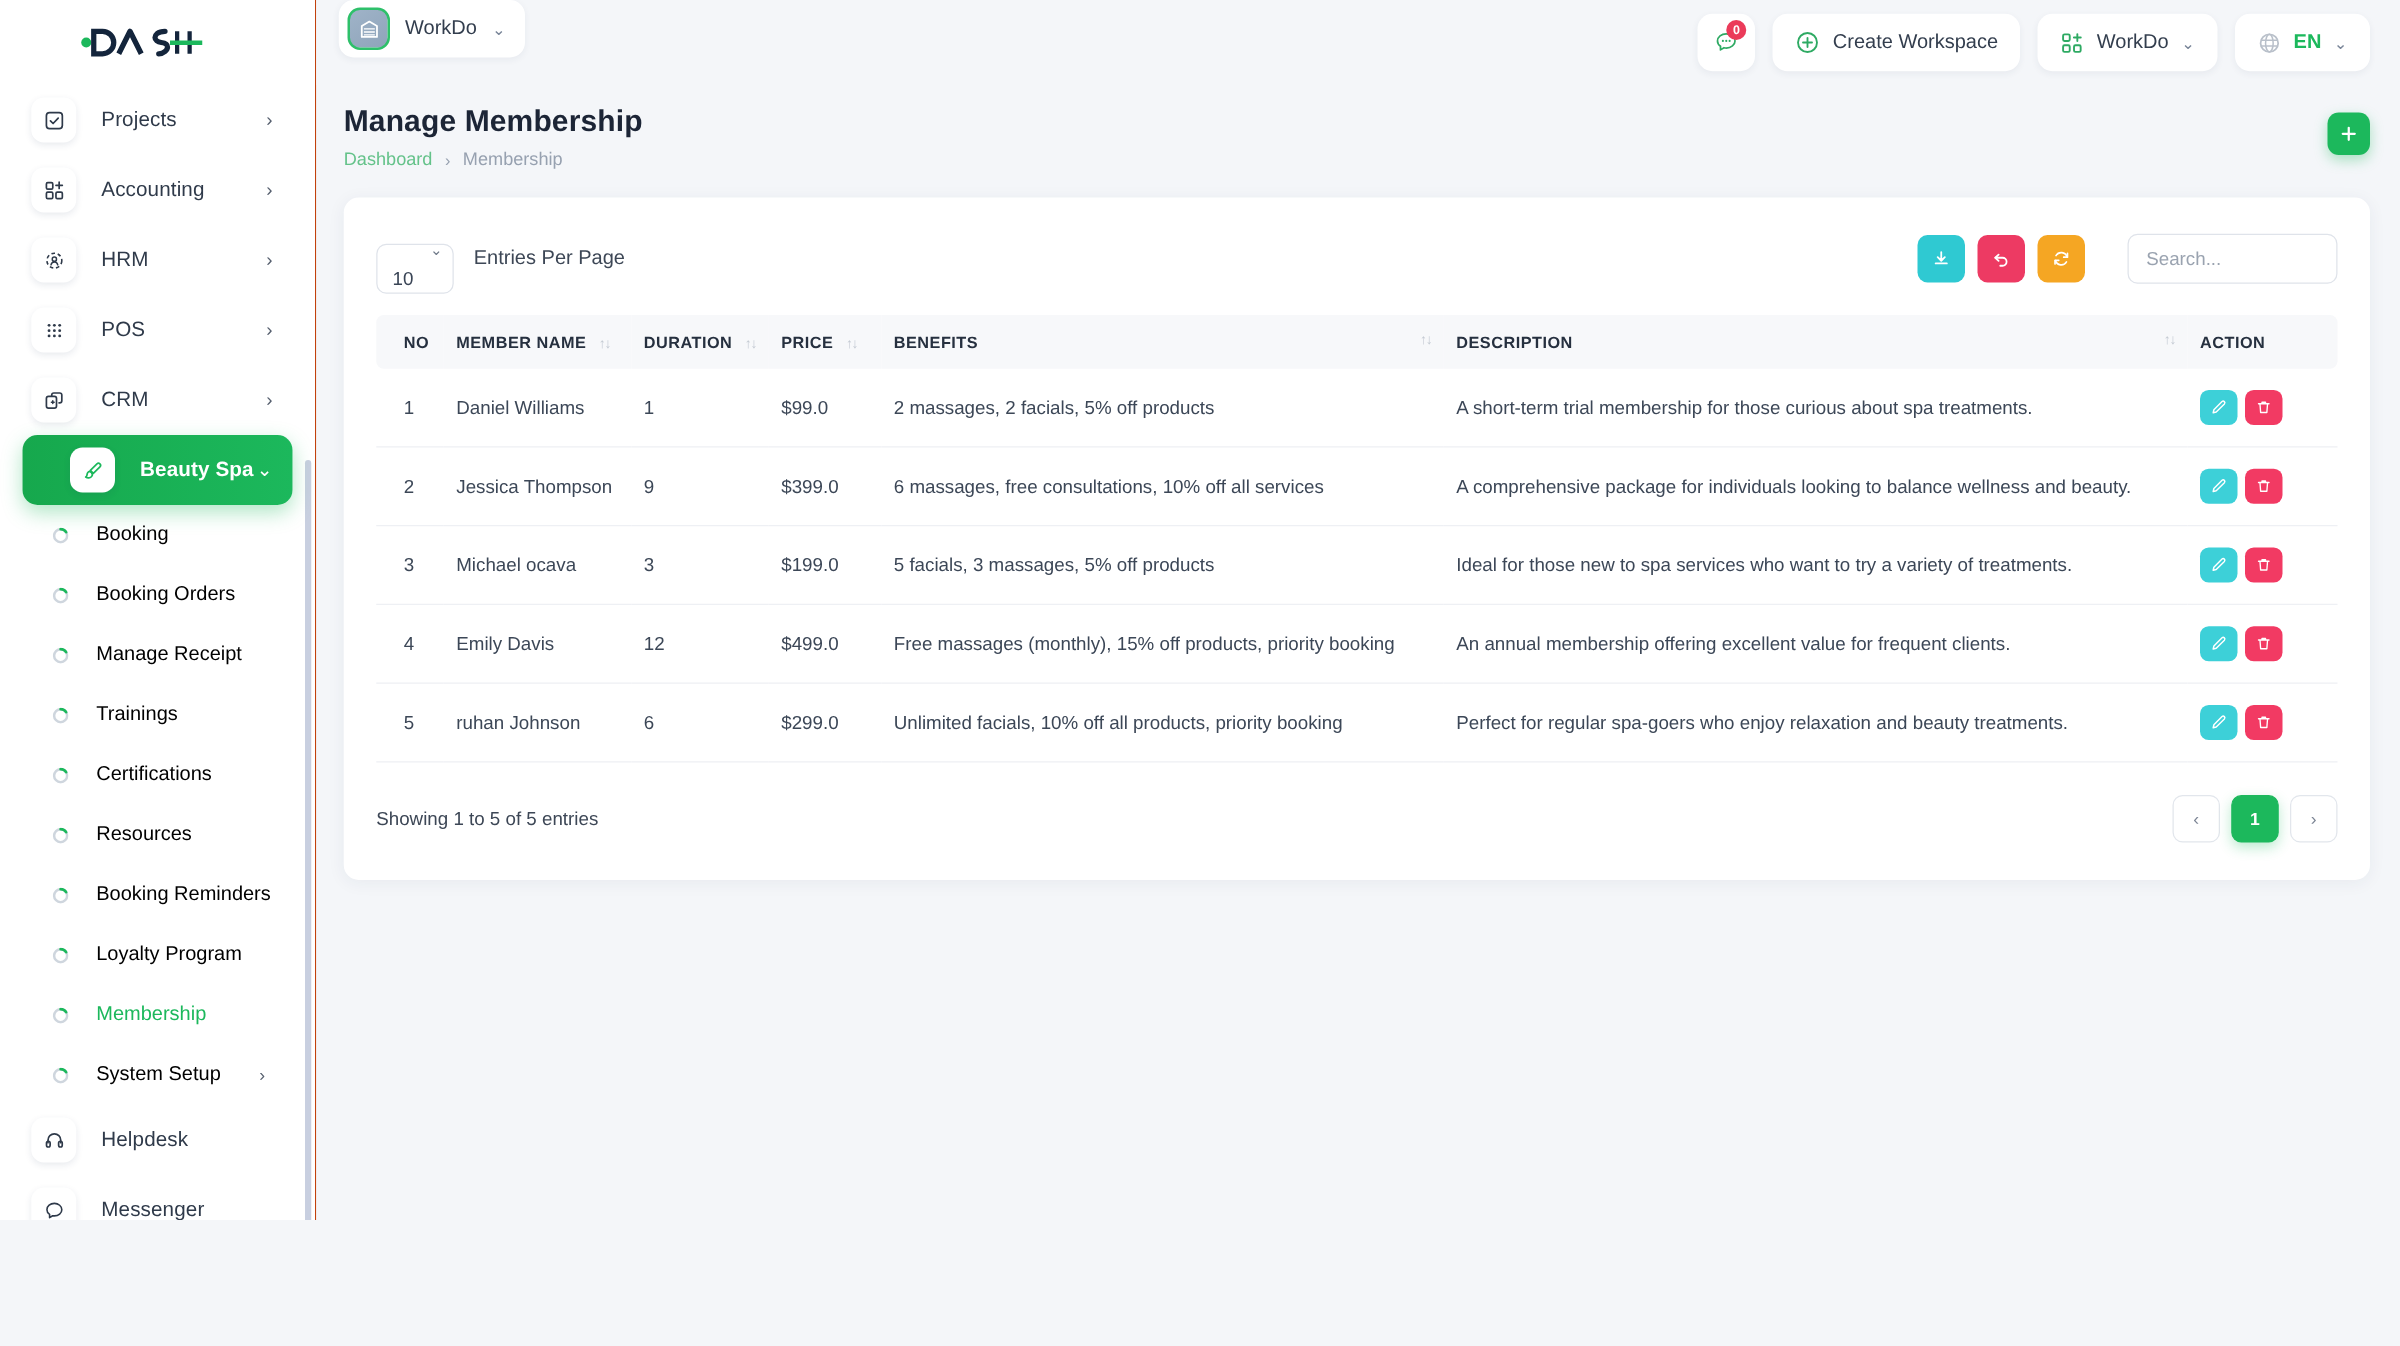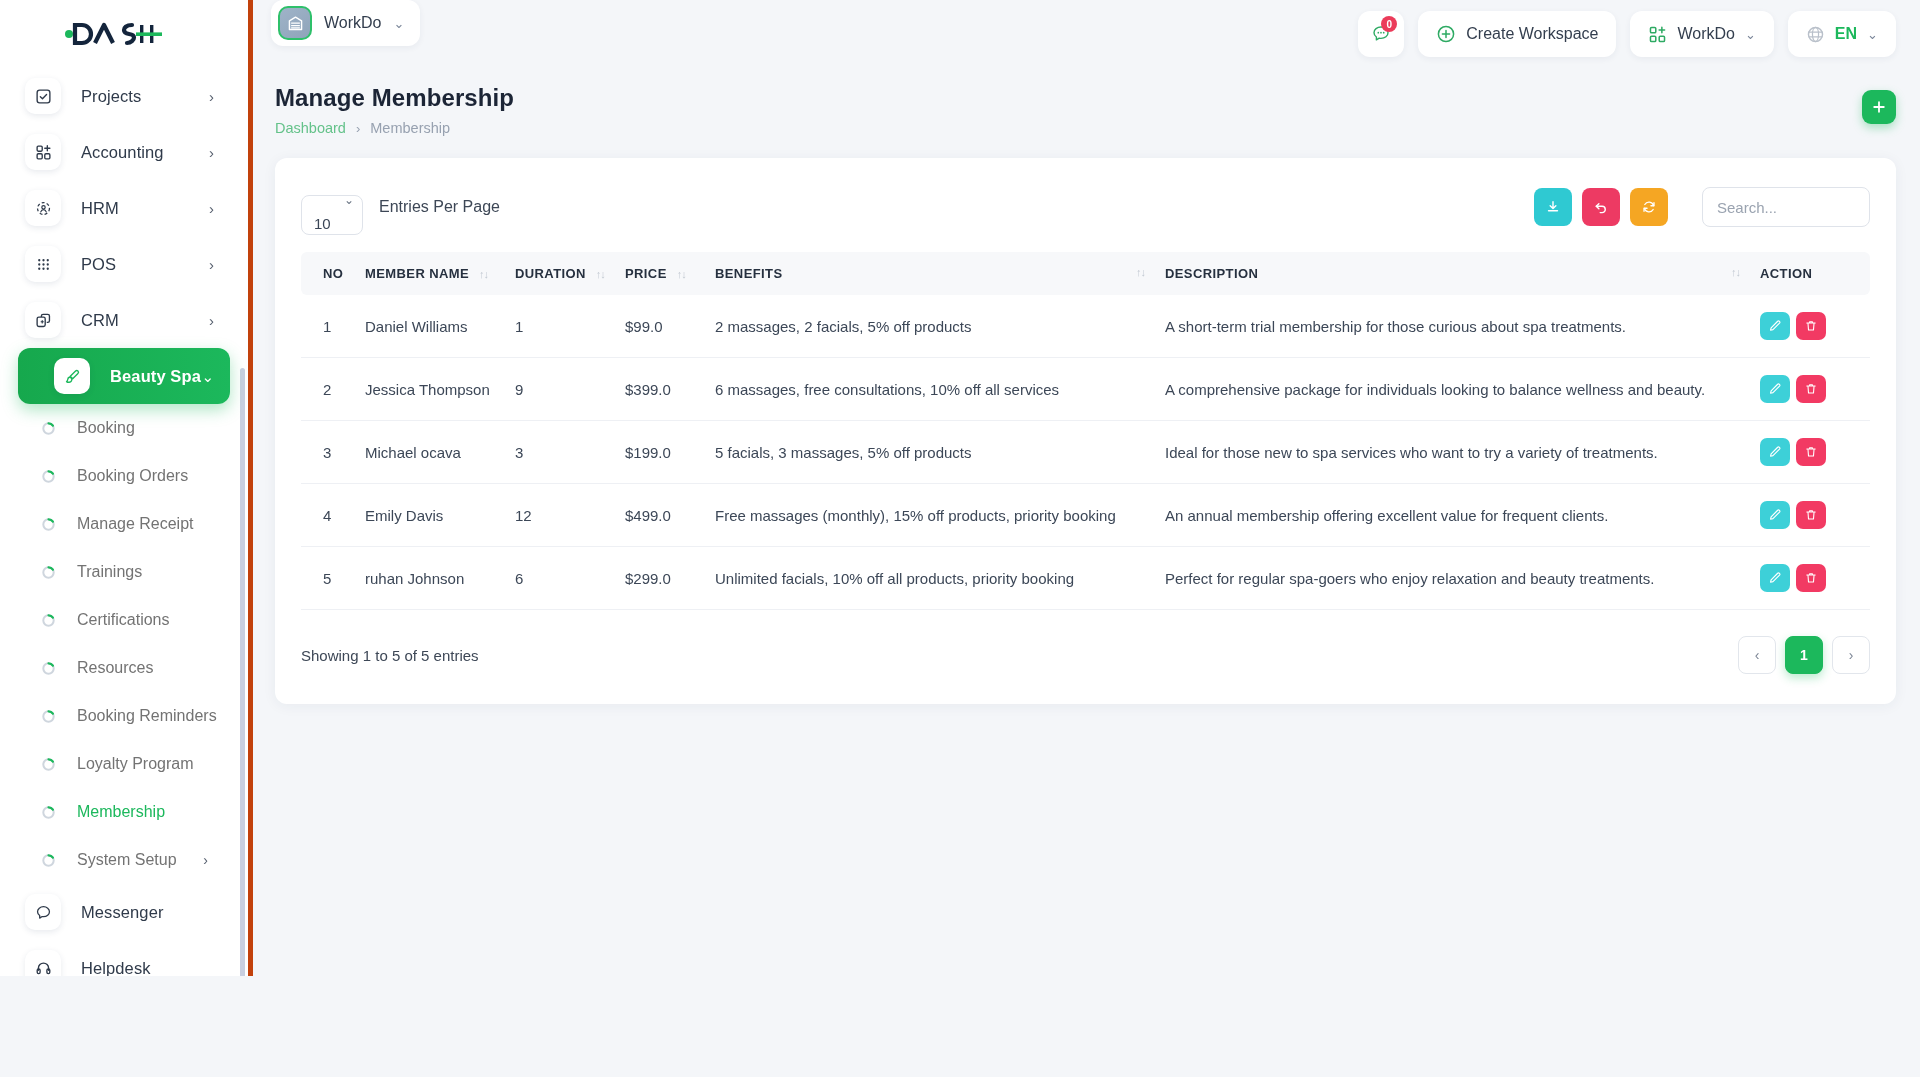--- a/index.html
+++ b/index.html
@@ -11,21 +11,21 @@
   }
   body { display: flex; }
 
   
   #sidebar {
     width: 253px; height: 976px;
     background: #ffffff;
     flex: 0 0 253px;
     position: relative;
     overflow: hidden;
-    border-right: 5px solid #c2410c;
+    border-right: 1px solid #c2410c;
   }
   .brand {
     height: 68px;
     display: flex; align-items: center; padding-left: 62px;
   }
   .logo-svg { display: block; }
 
   .nav-scroll {
     height: calc(1077px - 68px);
     overflow: hidden;
@@ -78,21 +78,21 @@
     padding-left: 24px;
     border-radius: 10px;
     position: relative;
   }
   .sub-dot {
     width: 13px; height: 13px; border-radius: 50%;
     flex: 0 0 13px;
     display:flex; align-items:center; justify-content:center;
   }
   .sub-label {
-    margin-left: 22px; font-size: 16px; color: #737373;
+    margin-left: 22px; font-size: 16px; color: #000000;
   }
   .sub-item.current .sub-label { color: #1cb85c; }
   .sub-arrow { position:absolute; right:22px; color:#57606f; font-size:14px; }
 
   
   #main { flex: 1; height: 1077px; position: relative; overflow: hidden; background:#f4f6f9;}
 
   
   #topbar {
     height: 68px; display: flex; 
@@ -415,34 +415,34 @@
             <path d="M6.5 1.3a5.2 5.2 0 0 1 4.4 2.4" fill="none" stroke="#1cb85c" stroke-width="2.2" stroke-linecap="round"></path>
           </svg>
       </span>
       <span class="sub-label">System Setup</span>
       <span class="sub-arrow">›</span>
     </div>
 
     <div class="nav-item">
       <span class="nav-icon-box">
         <svg width="17" height="17" viewBox="0 0 20 20">
-            <path d="M10 3.2c-3.9 0-7 2.6-7 5.9 0 1.8 1 3.5 2.5 4.5v3l2.9-1.8c.5.1 1 .15 1.6.15 3.9 0 7-2.6 7-5.85S13.9 3.2 10 3.2z" fill="none" stroke="#2f3a4a" stroke-width="1.5" stroke-linejoin="round"></path>
-          </svg>
-      </span>
-      <span class="nav-label">Messenger</span>
-    </div>
-    <div class="nav-item">
-      <span class="nav-icon-box">
-        <svg width="17" height="17" viewBox="0 0 20 20">
             <path d="M4 12V9.6A6 6 0 0 1 16 9.6V12" fill="none" stroke="#2f3a4a" stroke-width="1.6" stroke-linecap="round"></path>
             <rect x="2.6" y="10.6" width="3.4" height="5.4" rx="1.6" fill="none" stroke="#2f3a4a" stroke-width="1.6"></rect>
             <rect x="14" y="10.6" width="3.4" height="5.4" rx="1.6" fill="none" stroke="#2f3a4a" stroke-width="1.6"></rect>
           </svg>
       </span>
       <span class="nav-label">Helpdesk</span>
+    </div>
+    <div class="nav-item">
+      <span class="nav-icon-box">
+        <svg width="17" height="17" viewBox="0 0 20 20">
+            <path d="M10 3.2c-3.9 0-7 2.6-7 5.9 0 1.8 1 3.5 2.5 4.5v3l2.9-1.8c.5.1 1 .15 1.6.15 3.9 0 7-2.6 7-5.85S13.9 3.2 10 3.2z" fill="none" stroke="#2f3a4a" stroke-width="1.5" stroke-linejoin="round"></path>
+          </svg>
+      </span>
+      <span class="nav-label">Messenger</span>
     </div>
     <div class="nav-item">
       <span class="nav-icon-box">
         <svg width="17" height="17" viewBox="0 0 20 20">
             <circle cx="10" cy="10" r="2.6" fill="none" stroke="#2f3a4a" stroke-width="1.6"></circle>
             <path d="M10 2.6l1.2 1.9 2.2-.5.5 2.2 1.9 1.2-1.1 2 1.1 2-1.9 1.2-.5 2.2-2.2-.5L10 17.4 8.8 15.5l-2.2.5-.5-2.2-1.9-1.2 1.1-2-1.1-2 1.9-1.2.5-2.2 2.2.5z" fill="none" stroke="#2f3a4a" stroke-width="1.4" stroke-linejoin="round"></path>
           </svg>
       </span>
       <span class="nav-label">Settings</span>
       <span class="nav-arrow">›</span>

